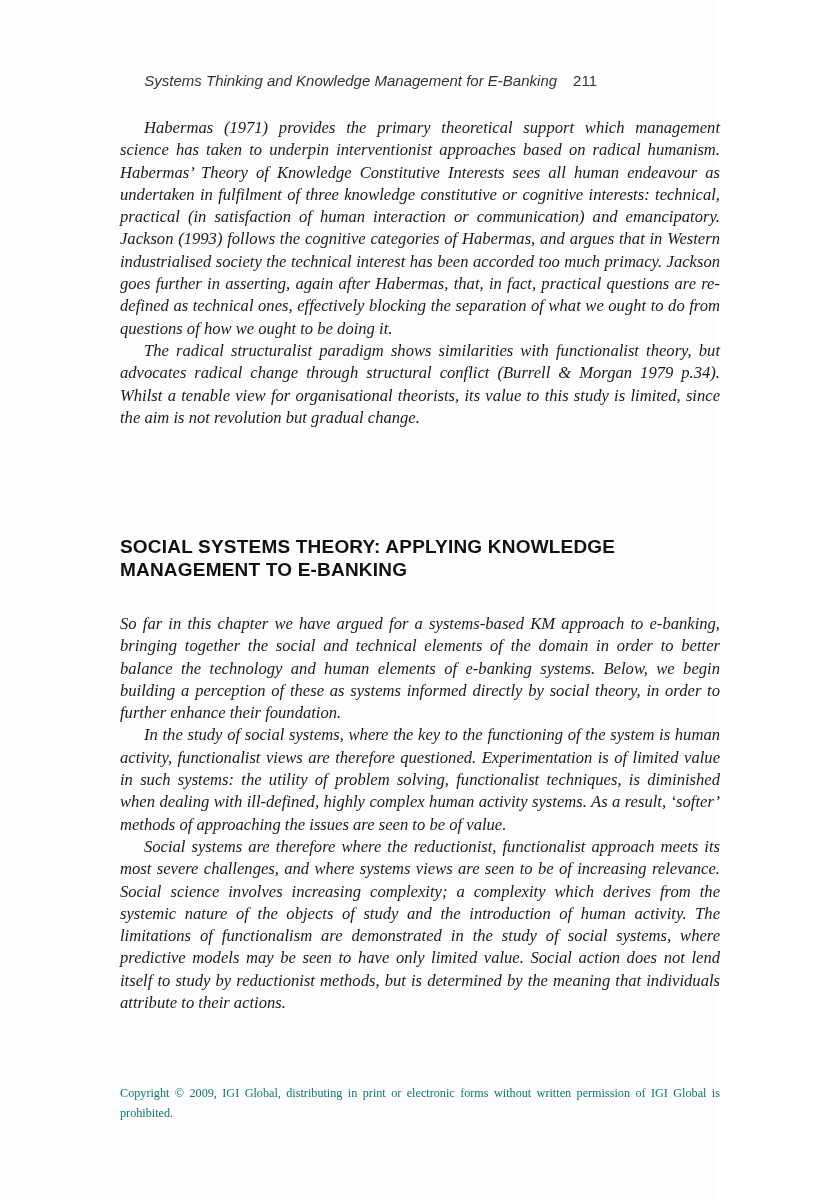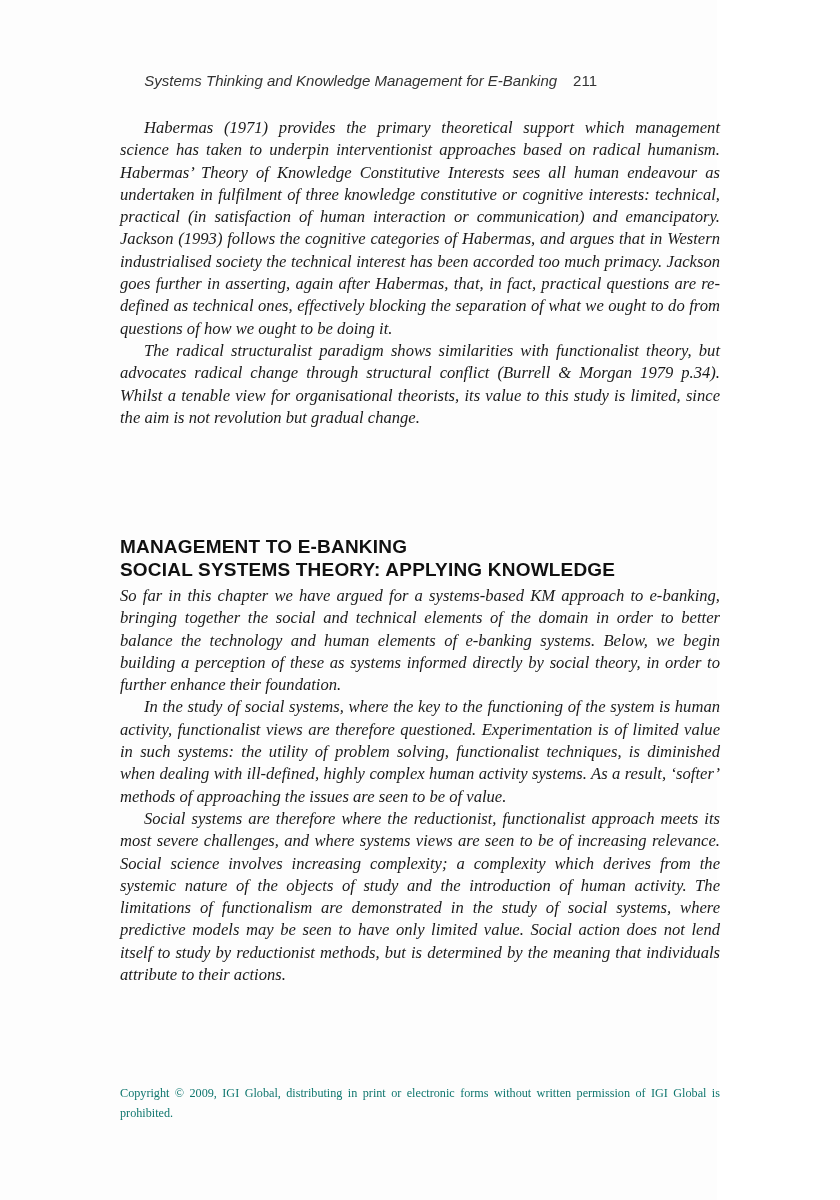--- a/index.html
+++ b/index.html
@@ -4,41 +4,41 @@
 <style>
   html, body { margin:0; padding:0; }
   body { width:840px; height:1200px; background:#ffffff; position:relative; overflow:hidden; color:#1a1a1a; }
   .page { position:absolute; left:0; top:0; width:717px; height:1200px; background:#fdfdfd; }
   .running-head { position:absolute; top:72px; right:120px; font-family:"Liberation Sans", sans-serif; font-style:italic; font-size:15px; color:#333; white-space:nowrap; }
   .running-head .pg { font-style:normal; margin-left:16px; }
   .body-text { position:absolute; left:120px; width:600px; font-family:"Liberation Serif", serif; font-size:16.6px; line-height:22.3px; text-align:justify; color:#1a1a1a; }
   .body-text p { margin:0; text-indent:24px;font-style:italic; }
   .body-text p.noindent { text-indent:0; }
   #block1 { top:117px; }
-  #block2 { top:585px; }
+  #block2 { top:613px; }
   .section-heading { position:absolute; left:120px; top:535px; width:600px; font-family:"Liberation Sans", sans-serif; font-weight:bold; font-size:19px; line-height:23px; color:#111; letter-spacing:0.2px; }
   .copyright { position:absolute; left:120px; top:1083px; width:600px; font-family:"Liberation Serif", serif; font-size:12.2px; line-height:20px; color:#0f766e; text-align:justify; }
 </style>
 </head>
 <body>
 
 <div class="page">
 
   <div class="running-head">
     <span>Systems Thinking and Knowledge Management for E-Banking</span><span class="pg">211</span>
   </div>
 
   <div class="body-text" id="block1">
     <p>Habermas (1971) provides the primary theoretical support which management science has taken to underpin interventionist approaches based on radical humanism. Habermas’ Theory of Knowledge Constitutive Interests sees all human endeavour as undertaken in fulfilment of three knowledge constitutive or cognitive interests: technical, practical (in satisfaction of human interaction or communication) and emancipatory. Jackson (1993) follows the cognitive categories of Habermas, and argues that in Western industrialised society the technical interest has been accorded too much primacy. Jackson goes further in asserting, again after Habermas, that, in fact, practical questions are re-defined as technical ones, effectively blocking the separation of what we ought to do from questions of how we ought to be doing it.</p>
     <p>The radical structuralist paradigm shows similarities with functionalist theory, but advocates radical change through structural conflict (Burrell &amp; Morgan 1979 p.34). Whilst a tenable view for organisational theorists, its value to this study is limited, since the aim is not revolution but gradual change.</p>
   </div>
 
   <div class="section-heading">
+    <div>SOCIAL SYSTEMS THEORY: APPLYING KNOWLEDGE</div>
     <div>MANAGEMENT TO E-BANKING</div>
-    <div>SOCIAL SYSTEMS THEORY: APPLYING KNOWLEDGE</div>
   </div>
 
   <div class="body-text" id="block2">
     <p class="noindent">So far in this chapter we have argued for a systems-based KM approach to e-banking, bringing together the social and technical elements of the domain in order to better balance the technology and human elements of e-banking systems. Below, we begin building a perception of these as systems informed directly by social theory, in order to further enhance their foundation.</p>
     <p>In the study of social systems, where the key to the functioning of the system is human activity, functionalist views are therefore questioned. Experimentation is of limited value in such systems: the utility of problem solving, functionalist techniques, is diminished when dealing with ill-defined, highly complex human activity systems. As a result, ‘softer’ methods of approaching the issues are seen to be of value.</p>
     <p>Social systems are therefore where the reductionist, functionalist approach meets its most severe challenges, and where systems views are seen to be of increasing relevance. Social science involves increasing complexity; a complexity which derives from the systemic nature of the objects of study and the introduction of human activity. The limitations of functionalism are demonstrated in the study of social systems, where predictive models may be seen to have only limited value. Social action does not lend itself to study by reductionist methods, but is determined by the meaning that individuals attribute to their actions.</p>
   </div>
 
   <div class="copyright">Copyright © 2009, IGI Global, distributing in print or electronic forms without written permission of IGI Global is prohibited.</div>
 

